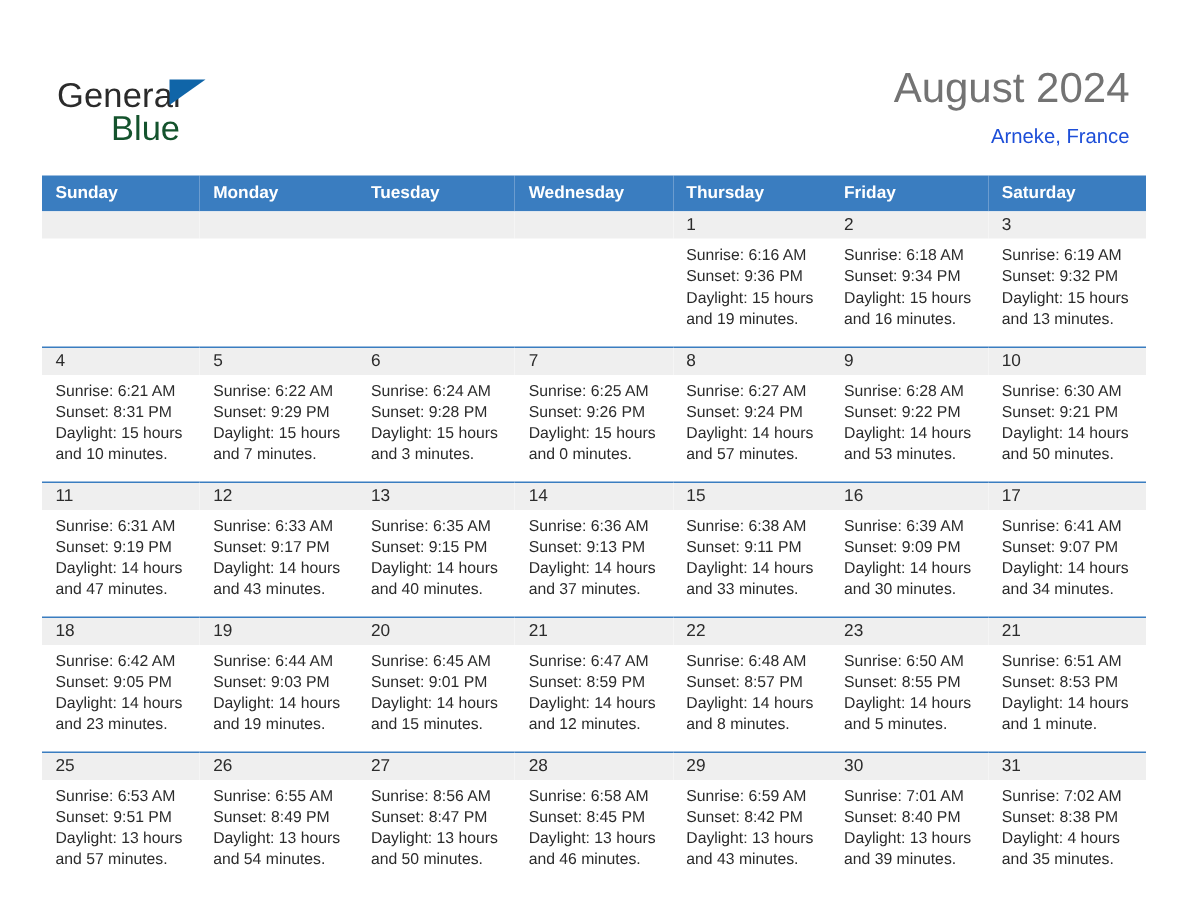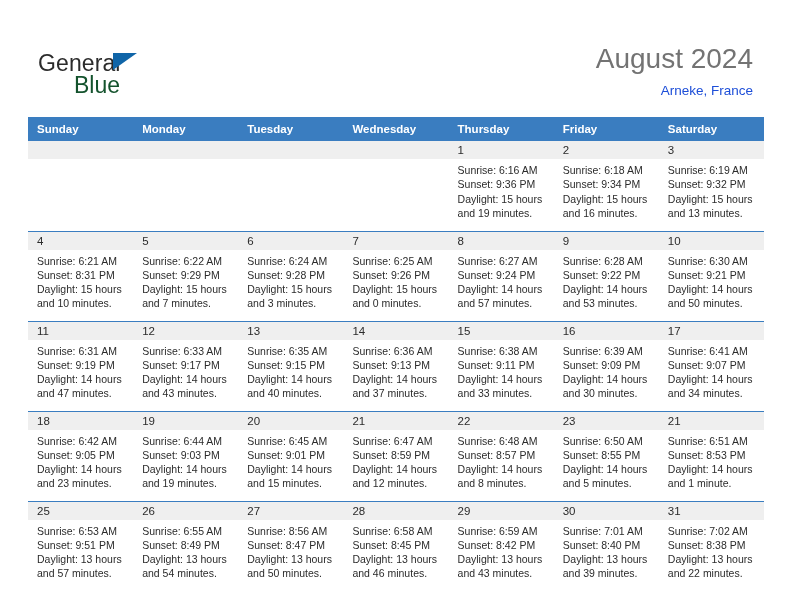--- a/index.html
+++ b/index.html
@@ -429,20 +429,20 @@
               <div>Sunrise: 7:01 AM</div>
               <div>Sunset: 8:40 PM</div>
               <div class="daylight">Daylight: 13 hours and 39 minutes.</div>
             </div>
           </td>
           <td>
             <div class="daynum-strip">31</div>
             <div class="cell-body">
               <div>Sunrise: 7:02 AM</div>
               <div>Sunset: 8:38 PM</div>
-              <div class="daylight">Daylight: 13 hours and 22 minutes.</div>
+              <div class="daylight">Daylight: 4 hours and 35 minutes.</div>
             </div>
           </td>
         </tr>
       </tbody>
   </table>
 
 </div>
 
 </body></html>

